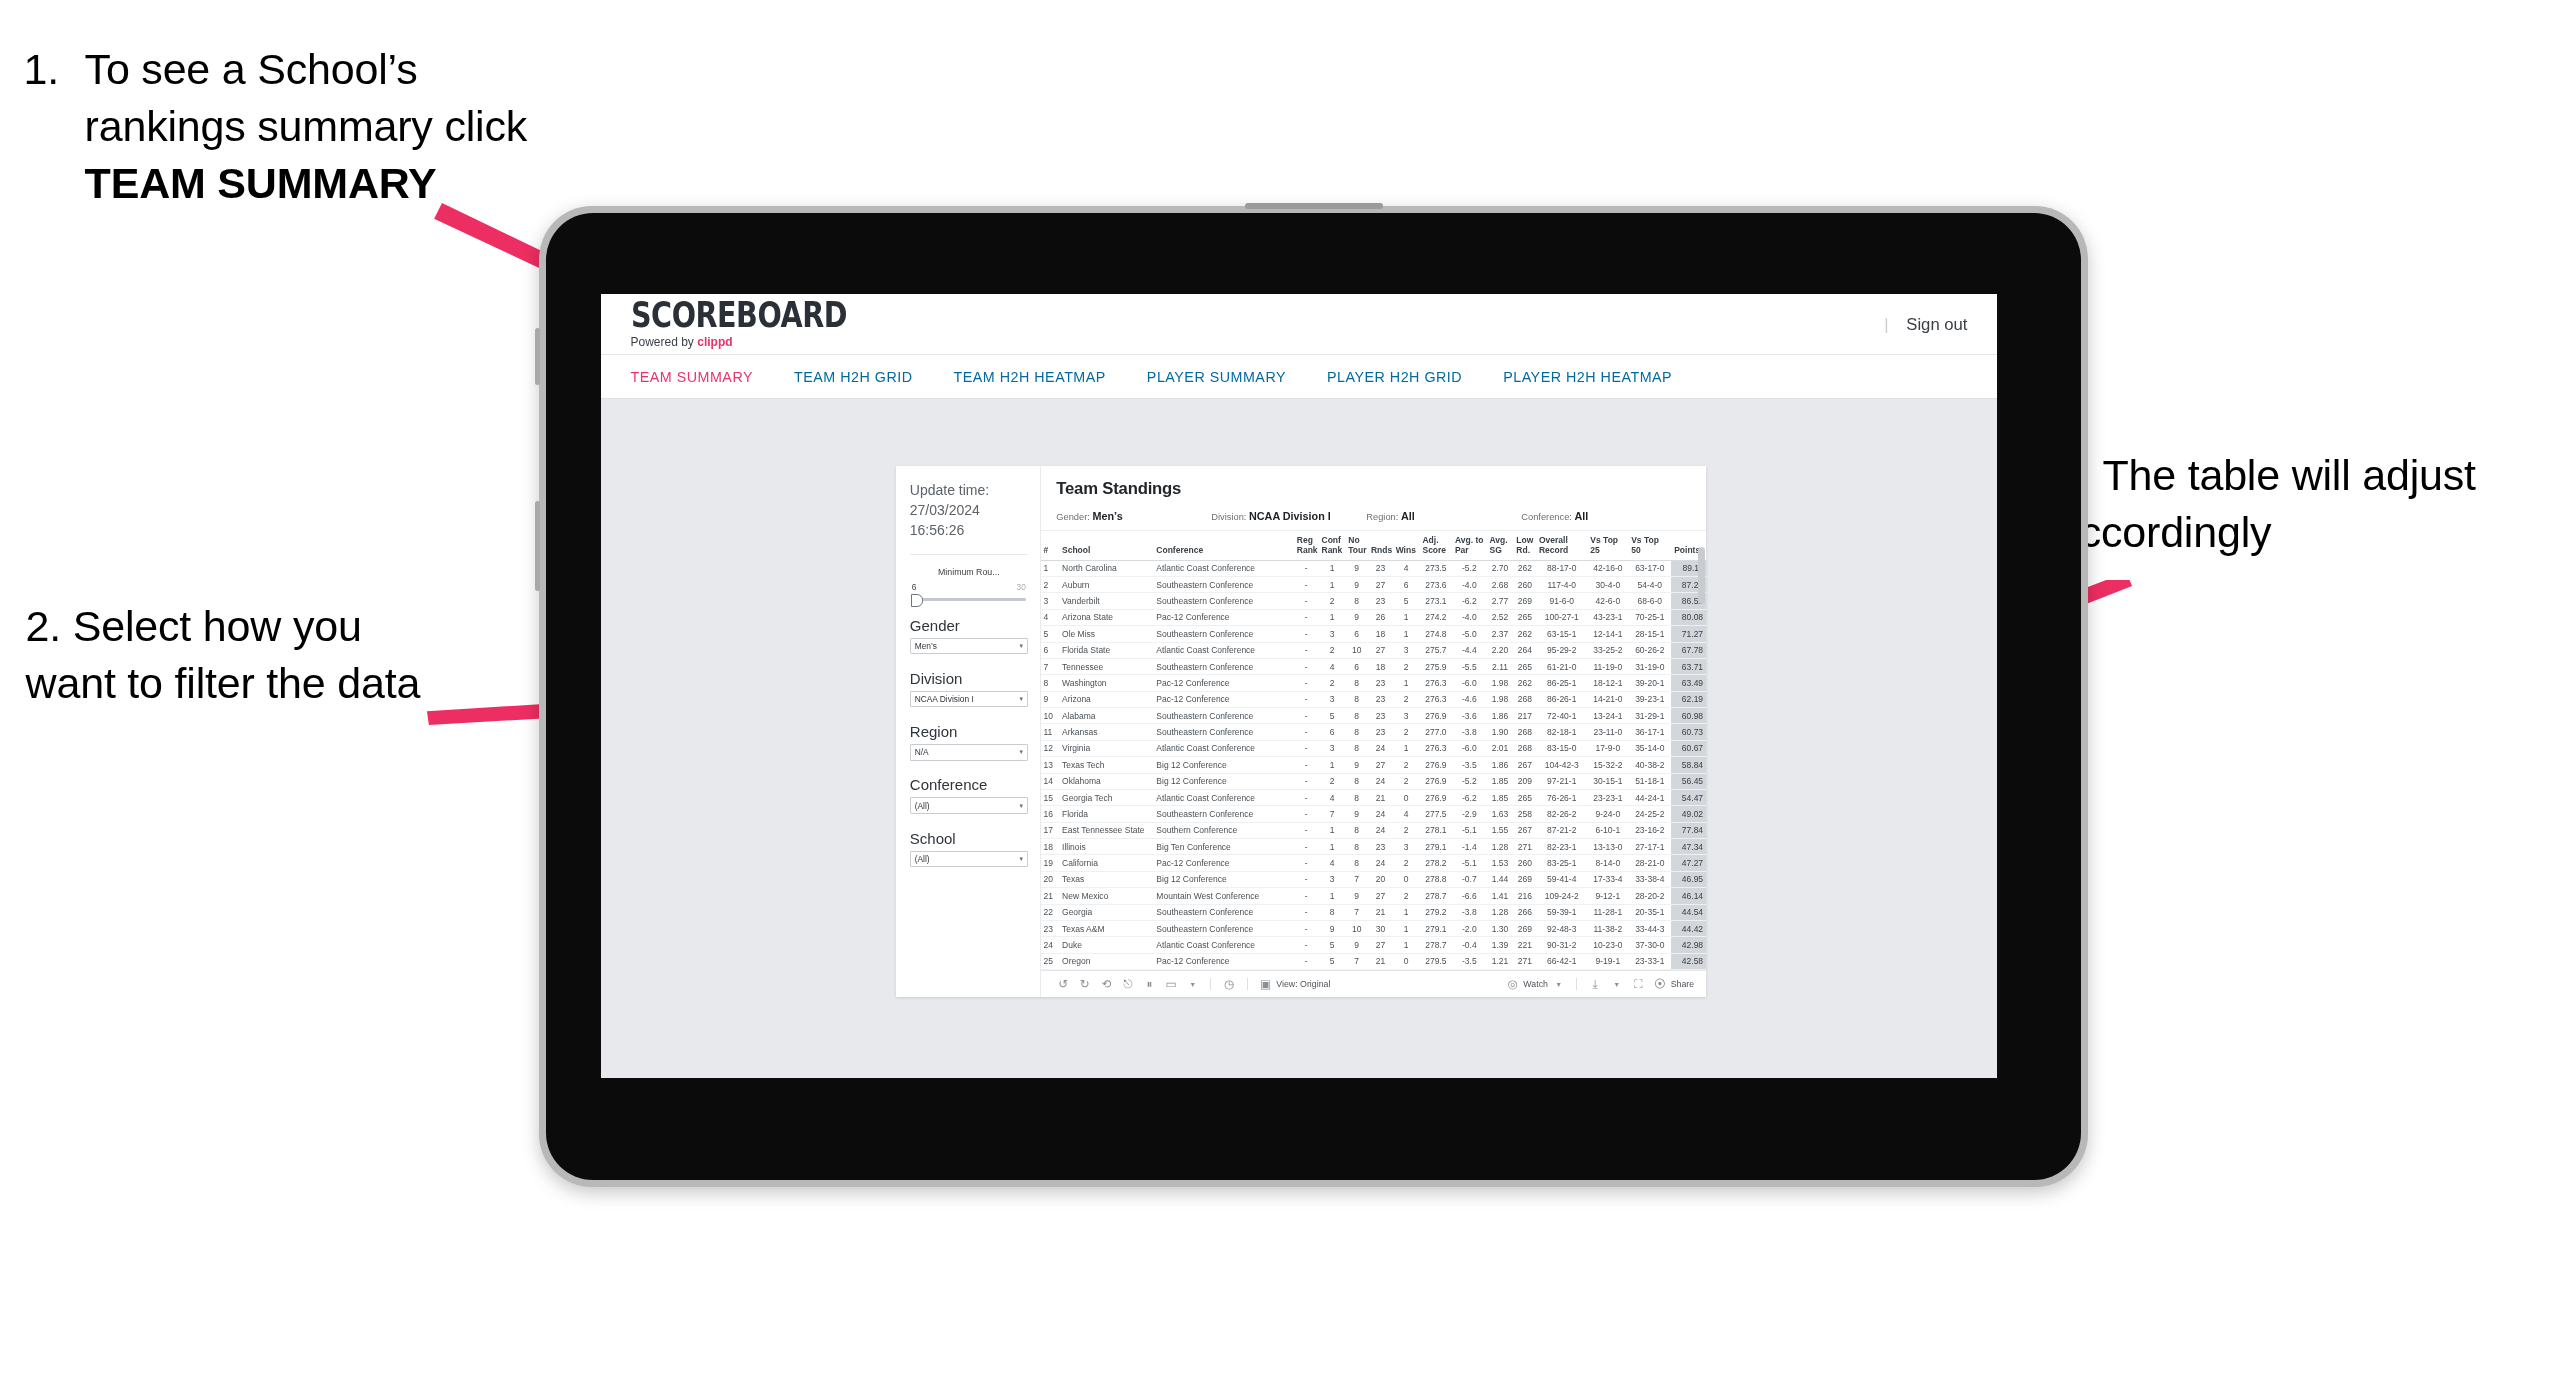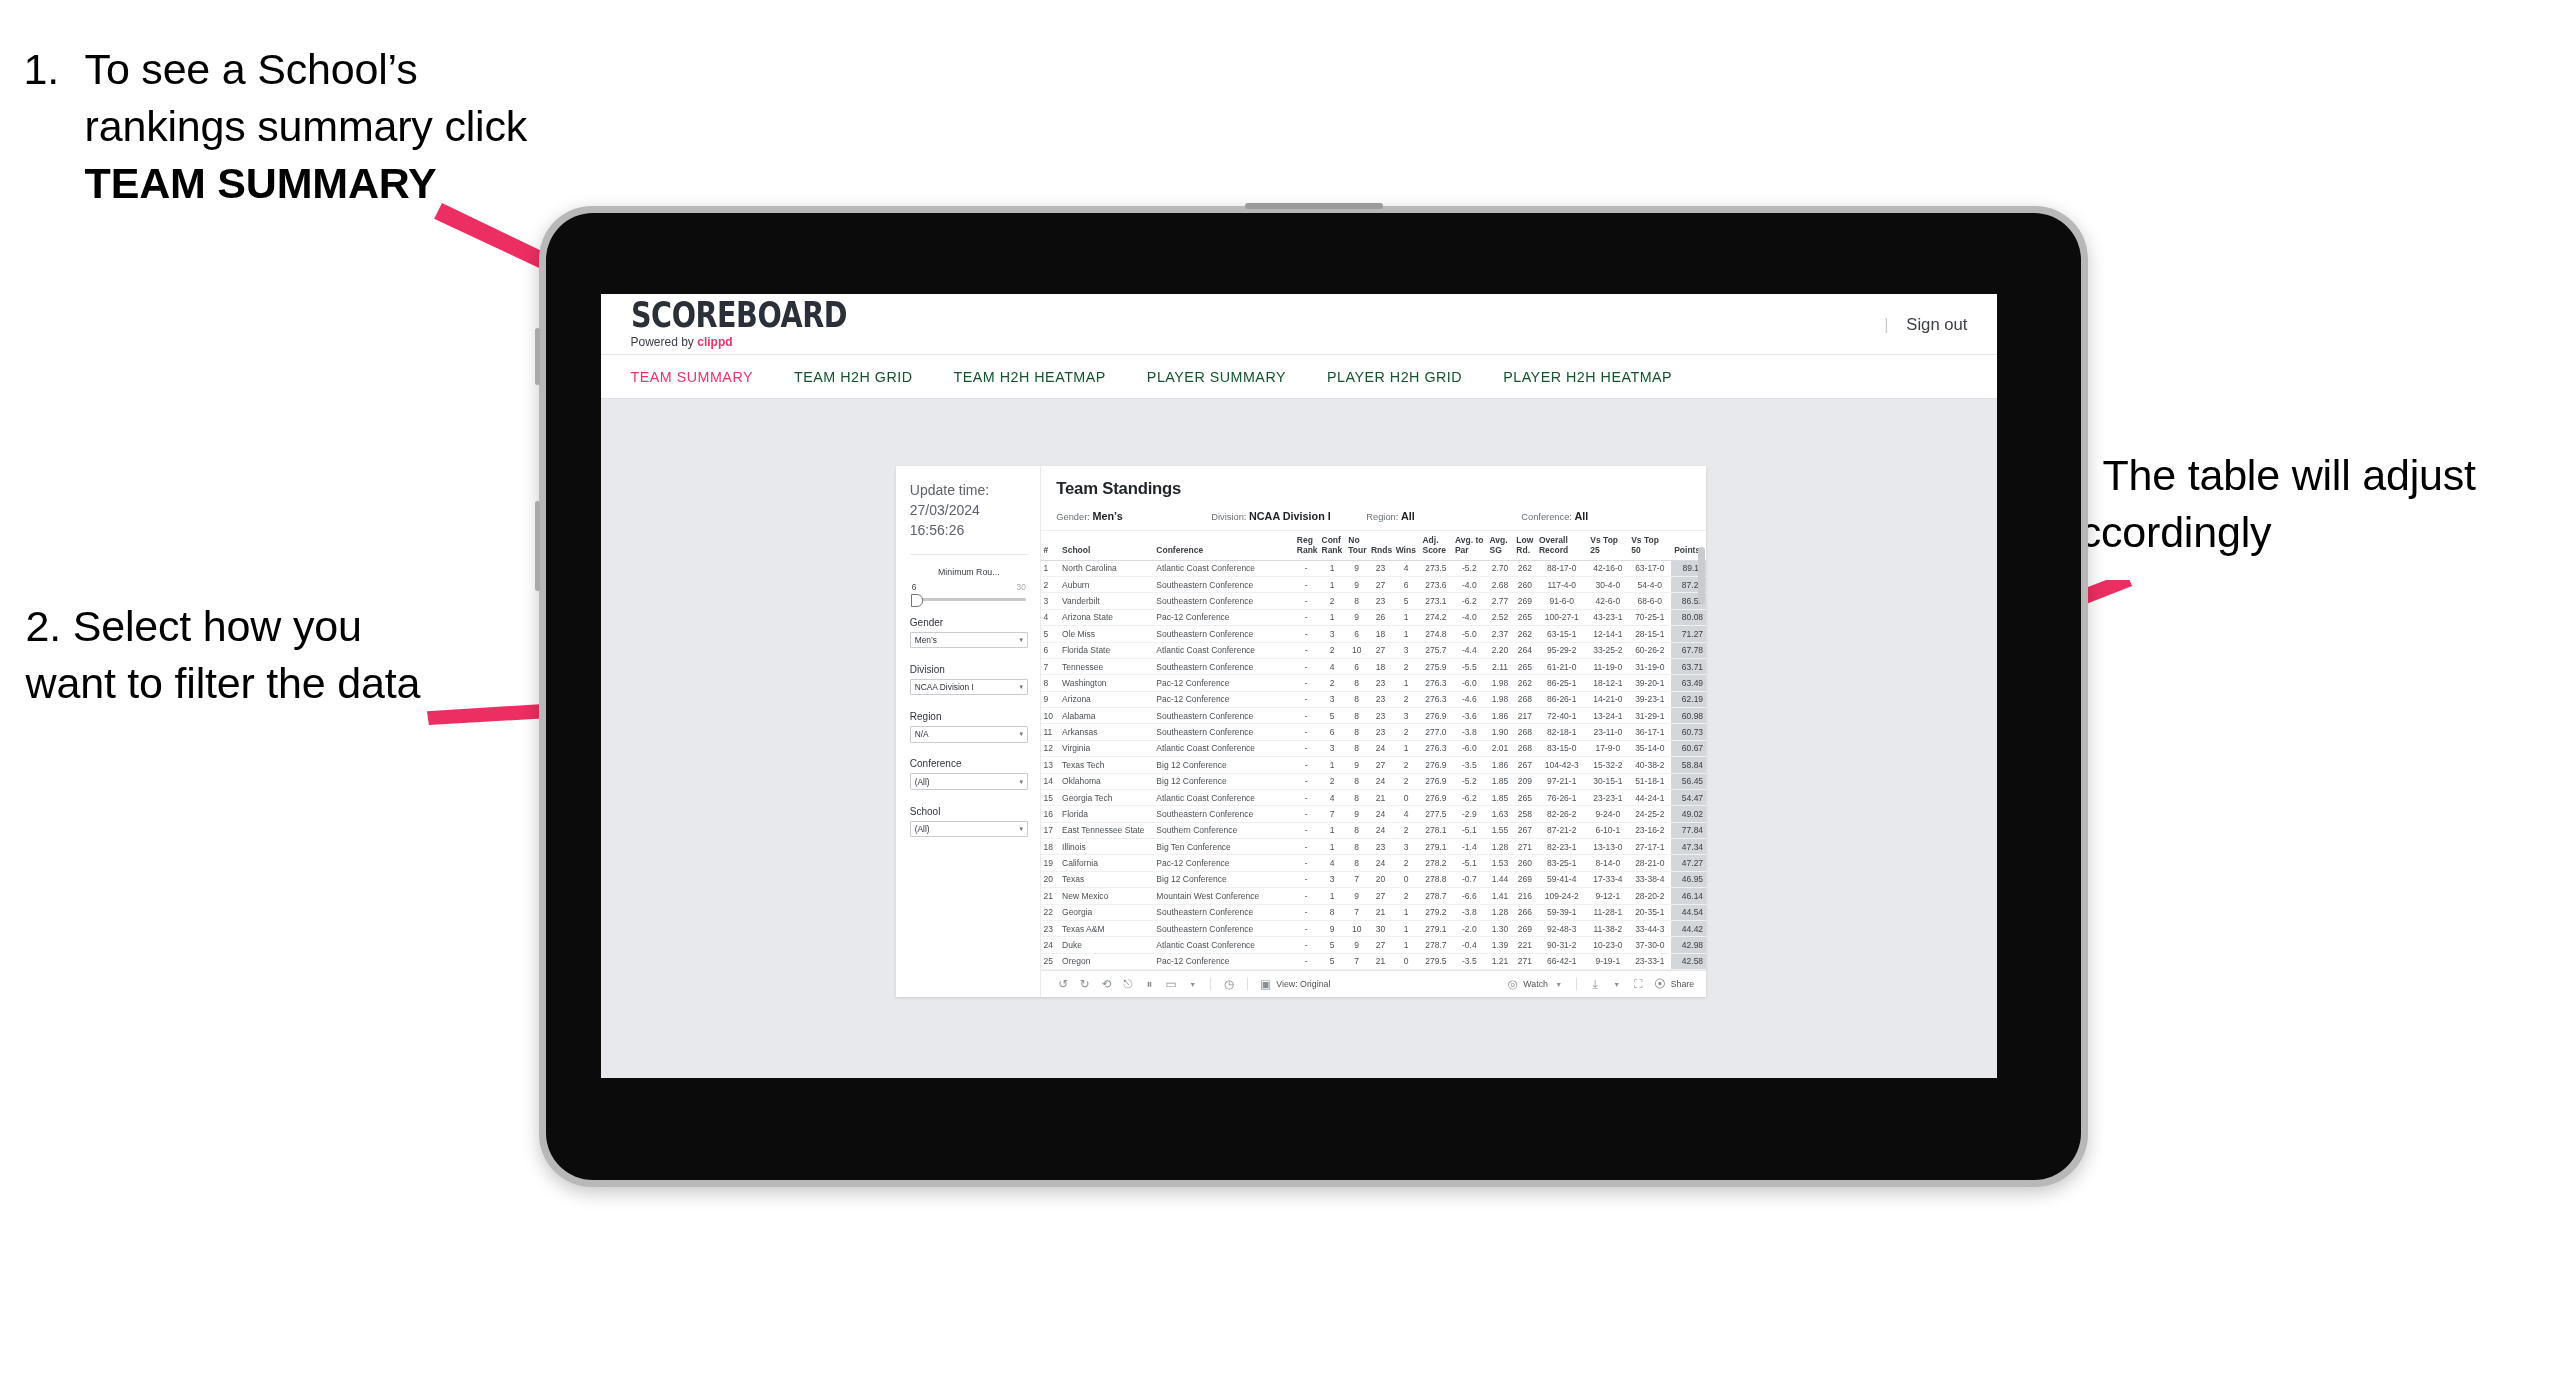--- a/index.html
+++ b/index.html
@@ -67,21 +67,21 @@
     content:"";position:absolute;left:0;right:0;bottom:0;height:2.9px;background:#c0315c;
   }
   .signout{margin-left:auto;display:flex;align-items:center;gap:17.7px;margin-right:29.5px;
     font-size:16.7px;color:#3a3f47;}
   .signout .bar{color:#c9ccd1;}
   .appbar-sep{position:absolute;left:0;right:0;bottom:0;height:1px;background:#e3e5e8;}
 
   
   .subnav{height:43px;background:#fff;display:flex;align-items:center;
     border-bottom:1px solid #dcdfe3;padding-left:29.5px;}
-  .subnav a{font-size:14.3px;color:#14532d;text-decoration:none;margin-right:41px;letter-spacing:0.5px;}
+  .subnav a{font-size:14.3px;color:#0369a1;text-decoration:none;margin-right:41px;letter-spacing:0.5px;}
   .subnav a.active{color:#e8336b;}
 
   
   .vizwrap{position:relative;height:calc(784px - 61px - 44px);background:#e7e9ec;}
   .viz{
     position:absolute;left:295px;top:67px;width:810px;height:531px;
     background:#fff;box-shadow:0 1px 2.9px rgba(0,0,0,.13);display:flex;flex-direction:column;
   }
   .vizbody{flex:1;display:flex;min-height:0;}
 
@@ -90,21 +90,21 @@
   .rail .upd{font-size:14px;color:#5c6268;line-height:1.45;}
   .rail .hr{height:1px;background:#e6e8ea;margin:13.8px 0 11.8px;}
   .rail .slidertitle{font-size:8.8px;color:#3c4146;text-align:center;margin-bottom:4.9px;}
   .rail .minmax{display:flex;justify-content:space-between;font-size:8.4px;margin:0 2px 2.9px;}
   .rail .minmax .lo{color:#3c4146;}
   .rail .minmax .hi{color:#a9aeb3;}
   .track{height:2.9px;background:#c5c9cd;border-radius:2px;position:relative;margin:5.9px 2px 0;}
   .knob{position:absolute;left:-1px;top:-3.9px;width:9.8px;height:10.8px;border:1.4px solid #6f757b;
     background:#fff;border-radius:0 5.9px 5.9px 0;}
   .fgroup{margin-top:15.7px;}
-  .flabel{font-size:10px;color:#2f343b;margin-bottom:3.9px;}
+  .flabel{font-size:15px;color:#2f343b;margin-bottom:3.9px;}
   .fsel{
     height:14.7px;border:1px solid #c9cdd2;background:#fff;border-radius:1px;
     display:flex;align-items:center;justify-content:space-between;padding:0 3.9px;
     font-size:8.4px;color:#2f343b;
   }
   .caret{font-size:6.9px;color:#6b7076;}
 
   
   .content{flex:1;min-width:0;display:flex;flex-direction:column;}
   .vhead{padding:12.8px 15.7px 8.8px 15.7px;border-bottom:1px solid #eceef0;}

